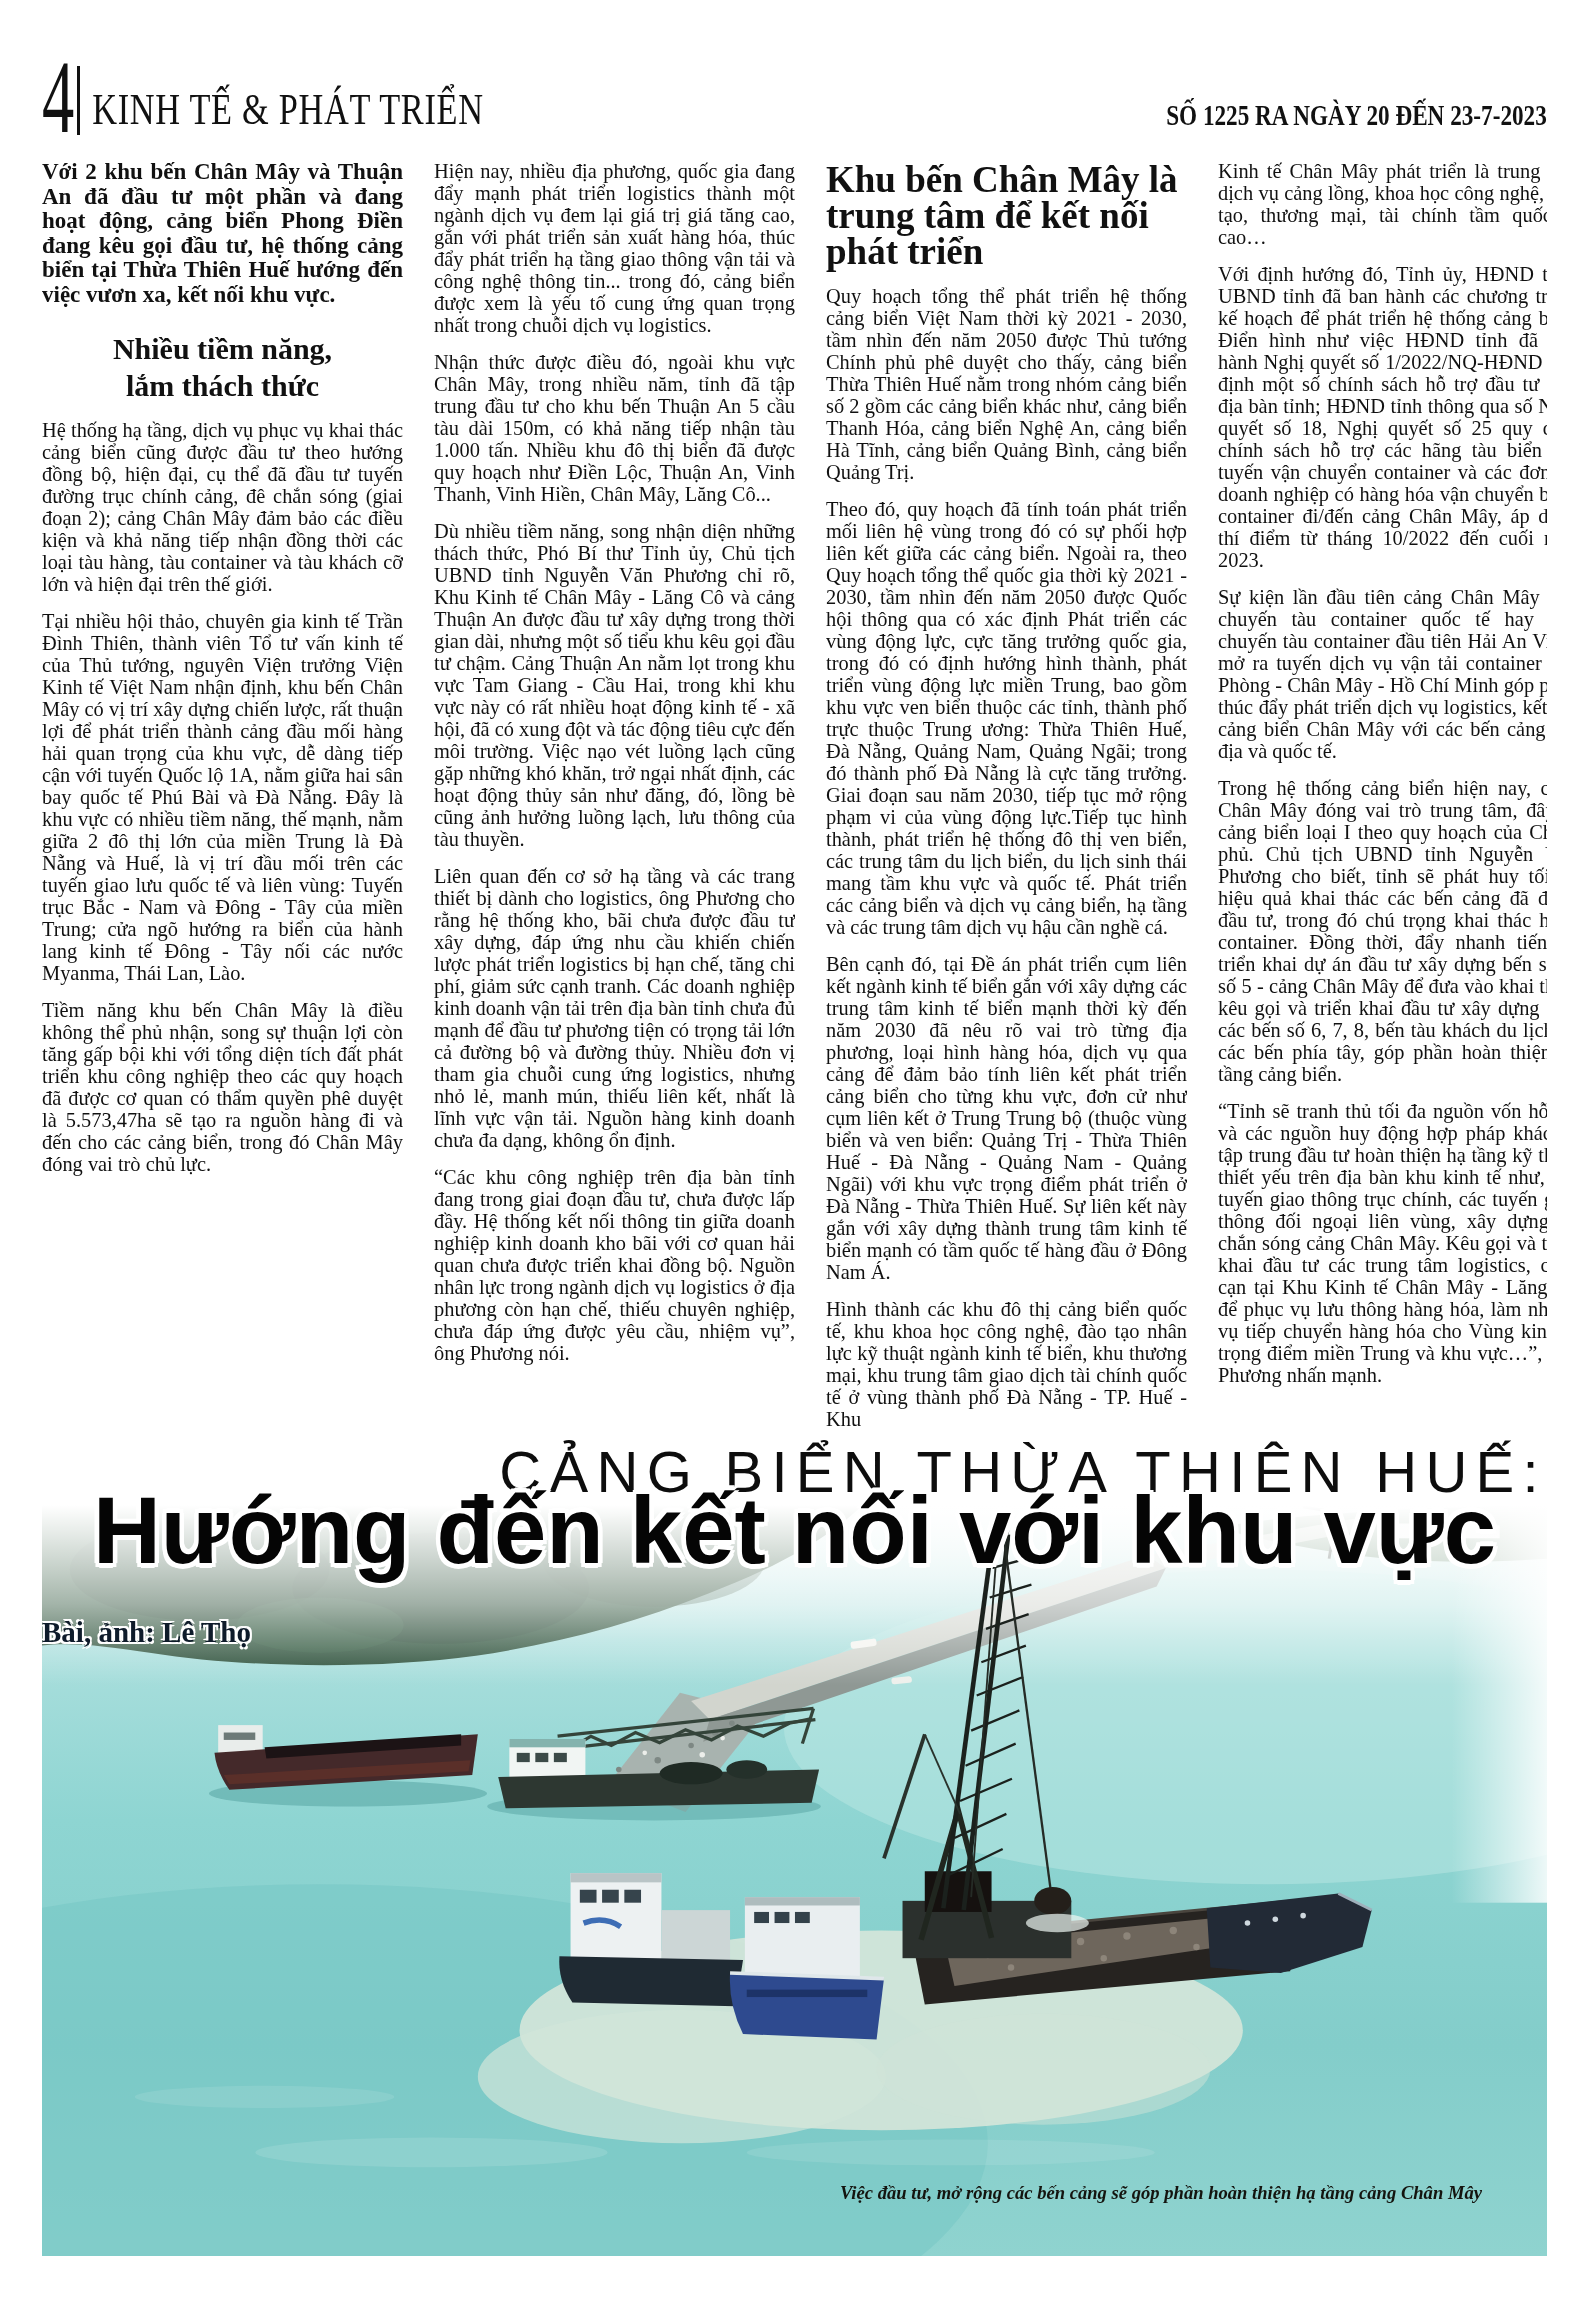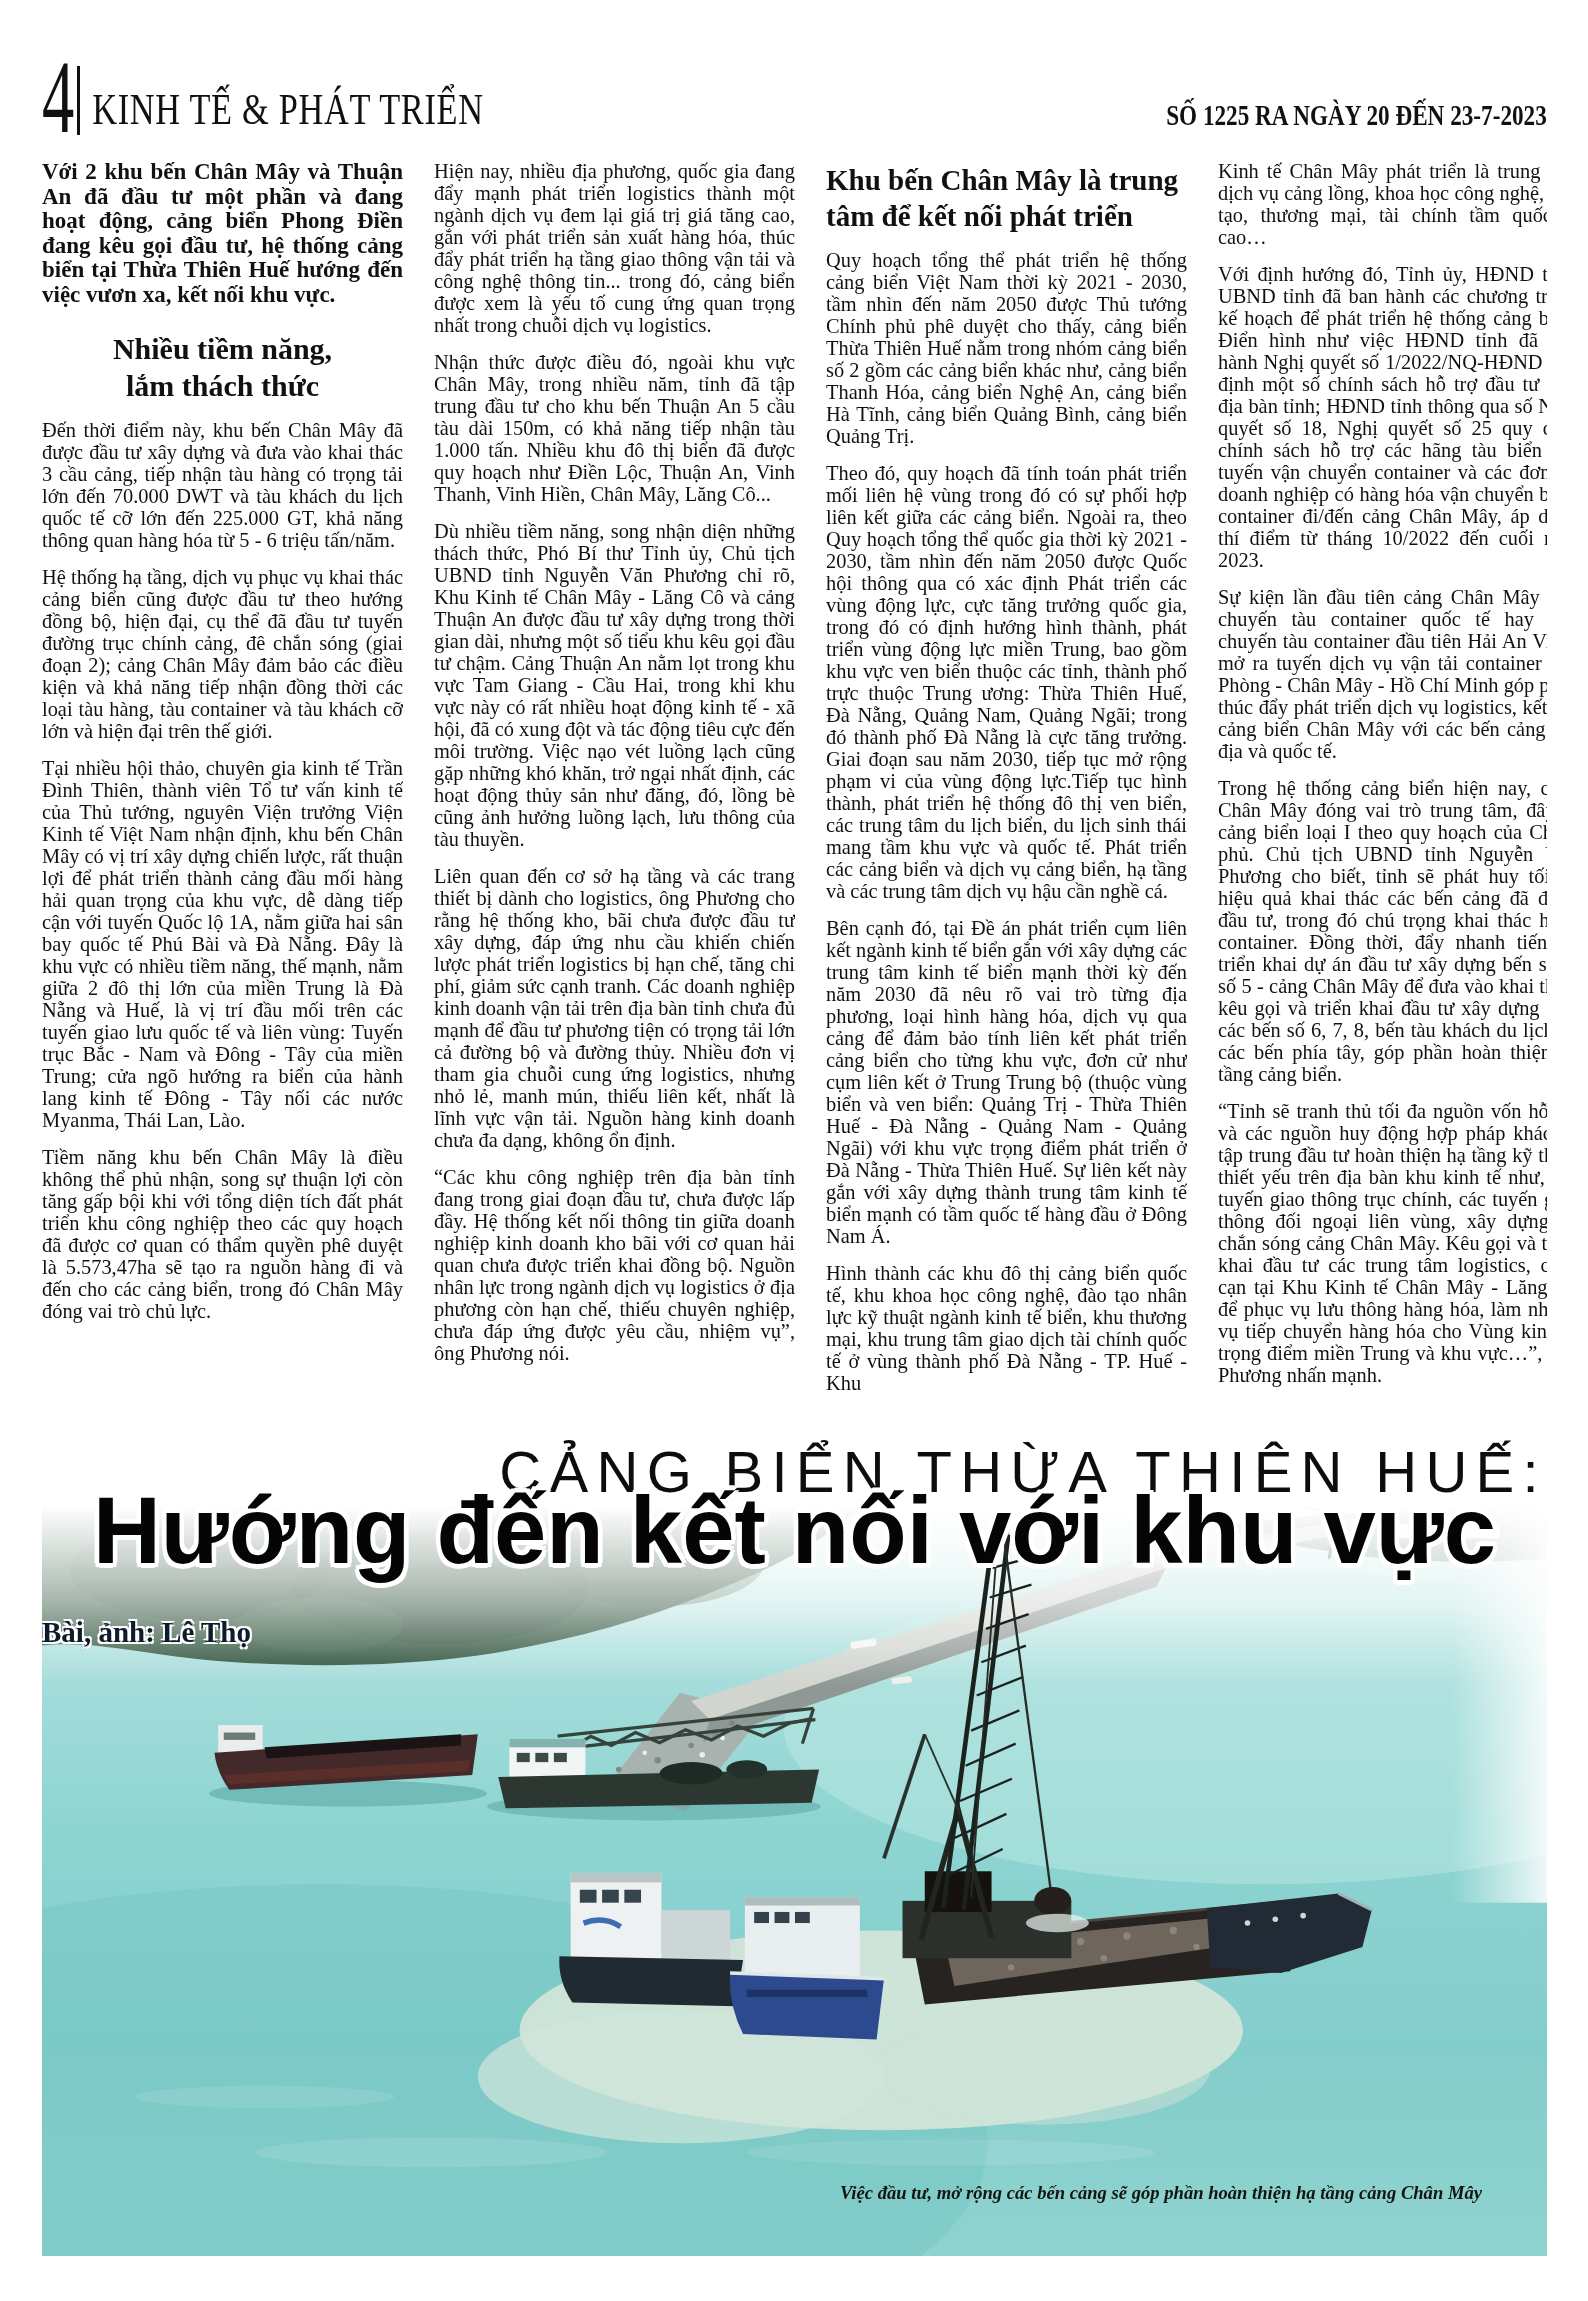--- a/index.html
+++ b/index.html
@@ -13,21 +13,21 @@
   .hdr-sec{font-size:44px;line-height:1;display:inline-block;transform:scaleX(.78);
            transform-origin:left bottom;letter-spacing:0.9px;padding:0 0 7.4px 13px;white-space:nowrap;}
   .hdr-issue{margin-left:auto;font-size:29px;font-weight:700;line-height:1;display:inline-block;
            transform:scaleX(.8);transform-origin:right bottom;padding-bottom:9.3px;white-space:nowrap;}
   
   .cols{position:absolute;top:160px;left:42px;width:1505px;height:1282px;display:flex;gap:31px;overflow:hidden;}
   .col{width:361px;min-width:361px;overflow:hidden;}
   .col p{margin:0 0 15px 0;font-size:20.4px;line-height:22px;text-align:justify;}
   .col p.intro{font-weight:700;font-size:23px;line-height:24.6px;}
   .col h3{margin:22px 0 15px 0;font-size:30px;line-height:37px;font-weight:700;text-align:center;}
-  .col h2{margin:1.9px 0 15px 0;font-size:29px;line-height:36px;font-weight:700;}
+  .col h2{margin:1.9px 0 15px 0;font-size:37px;line-height:36px;font-weight:700;}
   
   .kicker{position:absolute;top:1438px;left:42px;width:1505px;text-align:right;z-index:6;
           font-family:"Liberation Sans",sans-serif;font-size:58px;letter-spacing:8.3px;color:#0d0d0d;
           white-space:nowrap;}
   .headline{position:absolute;top:1477px;left:0px;width:1589px;text-align:center;z-index:6;
           font-family:"Liberation Sans",sans-serif;font-weight:700;font-size:94px;color:#050505;
           white-space:nowrap;
           text-shadow:-3.7px -3.7px 0 #fff,3.7px -3.7px 0 #fff,-3.7px 3.7px 0 #fff,3.7px 3.7px 0 #fff,
                       -4.6px 0 0 #fff,4.6px 0 0 #fff,0 -4.6px 0 #fff,0 4.6px 0 #fff;}
   .byline{position:absolute;top:1616px;left:42px;width:1505px;text-align:left;z-index:6;
@@ -49,21 +49,20 @@
     <span class="hdr-bar"></span>
     <span class="hdr-sec">KINH TẾ &amp; PHÁT TRIỂN</span>
     <span class="hdr-issue">SỐ 1225 RA NGÀY 20 ĐẾN 23-7-2023</span>
   </div>
 
   <div class="cols">
     <article class="col">
       <p class="intro">Với 2 khu bến Chân Mây và Thuận An đã đầu tư một phần và đang hoạt động, cảng biển Phong Điền đang kêu gọi đầu tư, hệ thống cảng biển tại Thừa Thiên Huế hướng đến việc vươn xa, kết nối khu vực.</p>
       <h3><span>Nhiều tiềm năng,</span><br>
         <span>lắm thách thức</span></h3>
-      <p>Đến thời điểm này, khu bến Chân Mây đã được đầu tư xây dựng và đưa vào khai thác 3 cầu cảng, tiếp nhận tàu hàng có trọng tải lớn đến 70.000 DWT và tàu khách du lịch quốc tế cỡ lớn đến 225.000 GT, khả năng thông quan hàng hóa từ 5 - 6 triệu tấn/năm.</p>
       <p>Hệ thống hạ tầng, dịch vụ phục vụ khai thác cảng biển cũng được đầu tư theo hướng đồng bộ, hiện đại, cụ thể đã đầu tư tuyến đường trục chính cảng, đê chắn sóng (giai đoạn 2); cảng Chân Mây đảm bảo các điều kiện và khả năng tiếp nhận đồng thời các loại tàu hàng, tàu container và tàu khách cỡ lớn và hiện đại trên thế giới.</p>
       <p>Tại nhiều hội thảo, chuyên gia kinh tế Trần Đình Thiên, thành viên Tổ tư vấn kinh tế của Thủ tướng, nguyên Viện trưởng Viện Kinh tế Việt Nam nhận định, khu bến Chân Mây có vị trí xây dựng chiến lược, rất thuận lợi để phát triển thành cảng đầu mối hàng hải quan trọng của khu vực, dễ dàng tiếp cận với tuyến Quốc lộ 1A, nằm giữa hai sân bay quốc tế Phú Bài và Đà Nẵng. Đây là khu vực có nhiều tiềm năng, thế mạnh, nằm giữa 2 đô thị lớn của miền Trung là Đà Nẵng và Huế, là vị trí đầu mối trên các tuyến giao lưu quốc tế và liên vùng: Tuyến trục Bắc - Nam và Đông - Tây của miền Trung; cửa ngõ hướng ra biển của hành lang kinh tế Đông - Tây nối các nước Myanma, Thái Lan, Lào.</p>
       <p>Tiềm năng khu bến Chân Mây là điều không thể phủ nhận, song sự thuận lợi còn tăng gấp bội khi với tổng diện tích đất phát triển khu công nghiệp theo các quy hoạch đã được cơ quan có thẩm quyền phê duyệt là 5.573,47ha sẽ tạo ra nguồn hàng đi và đến cho các cảng biển, trong đó Chân Mây đóng vai trò chủ lực.</p>
     </article>
 
     <article class="col">
       <p>Hiện nay, nhiều địa phương, quốc gia đang đẩy mạnh phát triển logistics thành một ngành dịch vụ đem lại giá trị giá tăng cao, gắn với phát triển sản xuất hàng hóa, thúc đẩy phát triển hạ tầng giao thông vận tải và công nghệ thông tin... trong đó, cảng biển được xem là yếu tố cung ứng quan trọng nhất trong chuỗi dịch vụ logistics.</p>
       <p>Nhận thức được điều đó, ngoài khu vực Chân Mây, trong nhiều năm, tỉnh đã tập trung đầu tư cho khu bến Thuận An 5 cầu tàu dài 150m, có khả năng tiếp nhận tàu 1.000 tấn. Nhiều khu đô thị biển đã được quy hoạch như Điền Lộc, Thuận An, Vinh Thanh, Vinh Hiền, Chân Mây, Lăng Cô...</p>
       <p>Dù nhiều tiềm năng, song nhận diện những thách thức, Phó Bí thư Tỉnh ủy, Chủ tịch UBND tỉnh Nguyễn Văn Phương chỉ rõ, Khu Kinh tế Chân Mây - Lăng Cô và cảng Thuận An được đầu tư xây dựng trong thời gian dài, nhưng một số tiểu khu kêu gọi đầu tư chậm. Cảng Thuận An nằm lọt trong khu vực Tam Giang - Cầu Hai, trong khi khu vực này có rất nhiều hoạt động kinh tế - xã hội, đã có xung đột và tác động tiêu cực đến môi trường. Việc nạo vét luồng lạch cũng gặp những khó khăn, trở ngại nhất định, các hoạt động thủy sản như đăng, đó, lồng bè cũng ảnh hưởng luồng lạch, lưu thông của tàu thuyền.</p>
       <p>Liên quan đến cơ sở hạ tầng và các trang thiết bị dành cho logistics, ông Phương cho rằng hệ thống kho, bãi chưa được đầu tư xây dựng, đáp ứng nhu cầu khiến chiến lược phát triển logistics bị hạn chế, tăng chi phí, giảm sức cạnh tranh. Các doanh nghiệp kinh doanh vận tải trên địa bàn tỉnh chưa đủ mạnh để đầu tư phương tiện có trọng tải lớn cả đường bộ và đường thủy. Nhiều đơn vị tham gia chuỗi cung ứng logistics, nhưng nhỏ lẻ, manh mún, thiếu liên kết, nhất là lĩnh vực vận tải. Nguồn hàng kinh doanh chưa đa dạng, không ổn định.</p>

